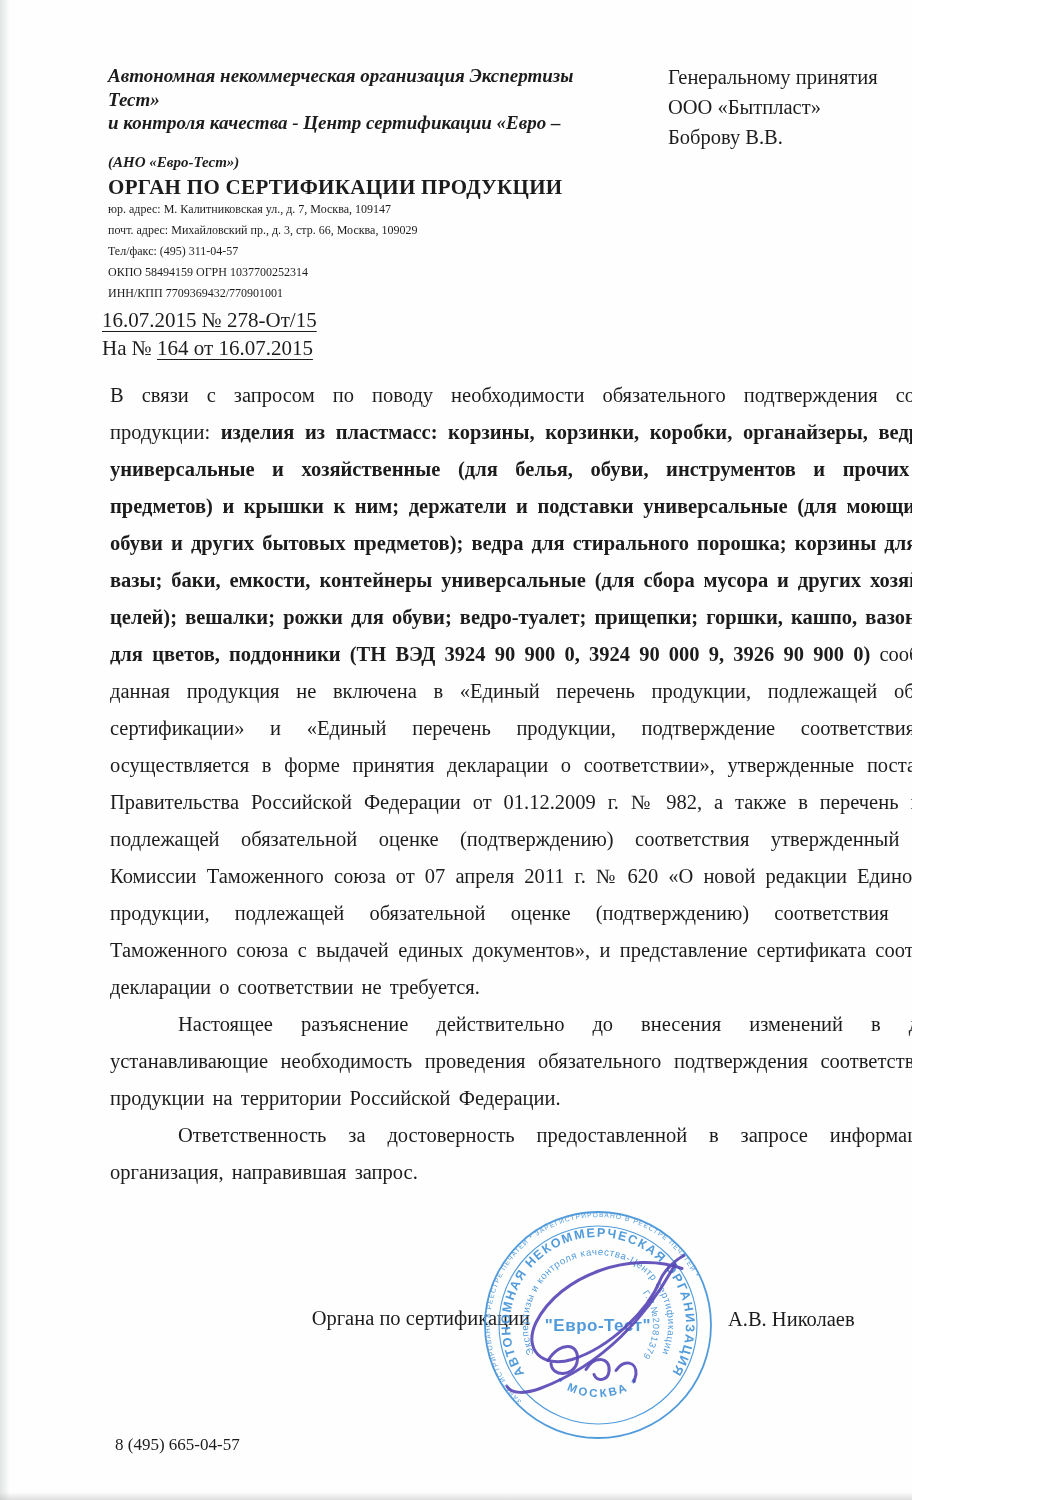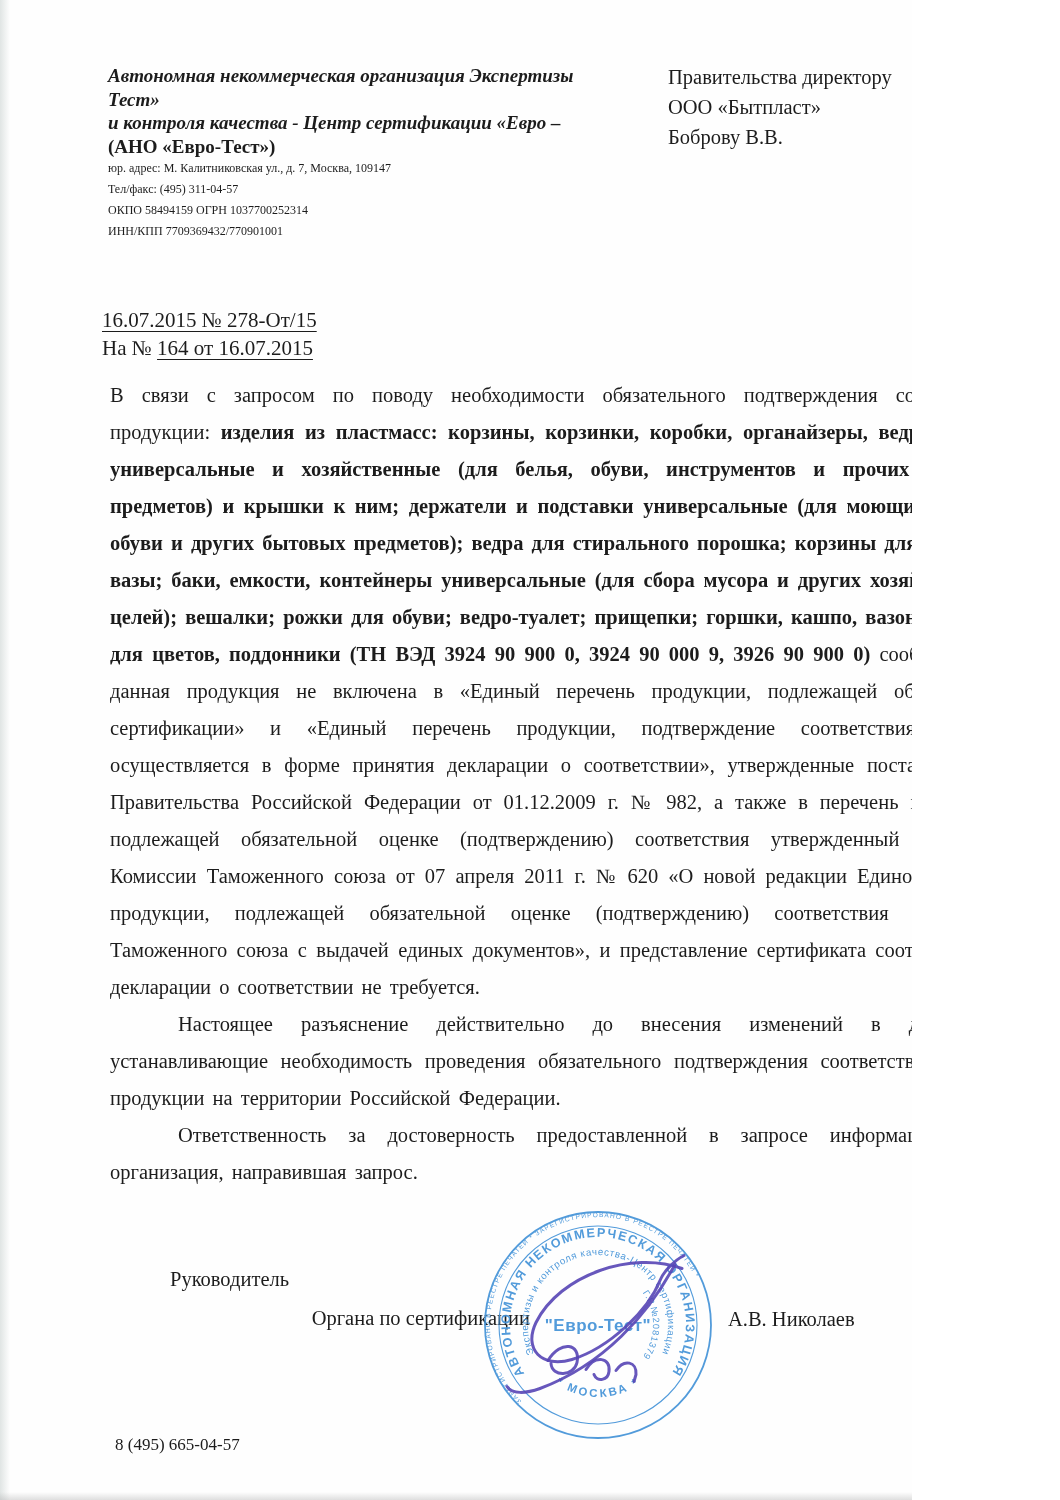--- a/index.html
+++ b/index.html
@@ -12,21 +12,21 @@
     font-family:"Liberation Serif","DejaVu Serif",serif;
   }
   .edge-left{position:absolute;left:0;top:0;width:10px;height:100%;
     background:linear-gradient(to right,rgba(188,198,196,0.45),rgba(255,255,255,0));}
   .edge-bottom{position:absolute;left:0;bottom:0;width:100%;height:8px;
     background:linear-gradient(to top,rgba(175,175,175,0.4),rgba(255,255,255,0));}
 
   
   .letterhead{position:absolute;left:108px;top:64px;width:560px;}
   .org-name{font-weight:bold;font-style:italic;font-size:19px;line-height:23.5px;}
-  .org-abbr{font-weight:bold;font-size:19px;line-height:23.5px;}
+  .org-abbr{font-weight:bold;font-style:italic;font-size:15px;line-height:23.5px;margin-top:16px;}
   .org-title{font-weight:bold;font-size:21px;line-height:24px;margin-top:1px;letter-spacing:0.3px;}
   .addr{font-size:12px;line-height:21px;}
   .addr:first-of-type{margin-top:2px;}
 
   
   .recipient{position:absolute;left:668px;top:62px;width:330px;font-size:20.5px;line-height:30px;}
 
   
   .refs{position:absolute;left:102px;top:306px;width:420px;font-size:21px;line-height:28px;}
   .u{text-decoration:underline;text-decoration-thickness:1.4px;text-underline-offset:4px;}
@@ -68,44 +68,45 @@
 <div class="page">
 
   <div class="edge-left"></div>
   <div class="edge-bottom"></div>
 
   <div class="letterhead">
     <div class="org-name">Автономная некоммерческая организация Экспертизы</div>
     <div class="org-name">Тест»</div>
     <div class="org-name">и контроля качества  - Центр сертификации «Евро –</div>
     <div class="org-abbr">(АНО «Евро-Тест»)</div>
+    <div class="org-title">ОРГАН ПО СЕРТИФИКАЦИИ ПРОДУКЦИИ</div>
     <div class="addr">юр. адрес: М. Калитниковская ул., д. 7, Москва, 109147</div>
+    <div class="addr">почт. адрес: Михайловский пр., д. 3, стр. 66, Москва, 109029</div>
     <div class="addr">Тел/факс: (495) 311-04-57</div>
     <div class="addr">ОКПО 58494159 ОГРН 1037700252314</div>
     <div class="addr">ИНН/КПП 7709369432/770901001</div>
   </div>
 
   <div class="recipient">
-    <div>Правительства директору</div>
+    <div>Генеральному принятия</div>
     <div>ООО «Бытпласт»</div>
     <div>Боброву В.В.</div>
   </div>
 
   <div class="refs">
     <div><span class="u">16.07.2015 № 278-От/15</span></div>
     <div><span>На № </span><span class="u">164 от 16.07.2015</span></div>
   </div>
 
   <div class="bodytext">
     <p><span>В связи с запросом по поводу необходимости обязательного подтверждения соответствия продукции: </span><b>изделия из пластмасс: корзины, корзинки, коробки, органайзеры, ведра, ящики универсальные и хозяйственные (для белья, обуви, инструментов и прочих бытовых предметов) и крышки к ним; держатели и подставки универсальные (для моющих средств, обуви и других бытовых предметов); ведра для стирального порошка; корзины для покупок; вазы; баки, емкости, контейнеры универсальные (для сбора мусора и других хозяйственных целей); вешалки; рожки для обуви; ведро-туалет; прищепки; горшки, кашпо, вазоны, ящики для цветов, поддонники (ТН ВЭД 3924 90 900 0, 3924 90 000 9, 3926 90 900 0)</b><span> сообщаем, что данная продукция не включена в «Единый перечень продукции, подлежащей обязательной сертификации» и «Единый перечень продукции, подтверждение соответствия которой осуществляется в форме принятия декларации о соответствии», утвержденные постановлением Правительства Российской Федерации от 01.12.2009 г. № 982, а также в перечень продукции, подлежащей обязательной оценке (подтверждению) соответствия утвержденный Решением Комиссии Таможенного союза от 07 апреля 2011 г. № 620 «О новой редакции Единого перечня продукции, подлежащей обязательной оценке (подтверждению) соответствия в рамках Таможенного союза с выдачей единых документов», и представление сертификата соответствия и декларации о соответствии не требуется.</span></p>
     <p class="indent">Настоящее разъяснение действительно до внесения изменений в документы, устанавливающие необходимость проведения обязательного подтверждения соответствия данной продукции на территории Российской Федерации.</p>
     <p class="indent">Ответственность за достоверность предоставленной в запросе информации несет организация, направившая запрос.</p>
   </div>
 
-  <div class="sig-label sig-l1">Руководитель</div>
   <div class="sig-label sig-l2">Органа по сертификации</div>
   <div class="sig-name">А.В. Николаев</div>
 
   <svg class="stamp" viewBox="0 0 240 240">
     <defs>
       <path id="tinyRing" d="M 43.6,196.4 A 108,108 0 1 1 196.4,196.4 A 108,108 0 0 1 43.6,196.4"></path>
       <path id="mainRing" d="M 57.8,182.2 A 88,88 0 1 1 182.2,182.2"></path>
       <path id="innerRing" d="M 59.4,155 A 70,70 0 1 1 180.6,155"></path>
       <path id="sideArc" d="M 151.5,74.9 A 55,55 0 0 1 151.5,165.1"></path>
       <path id="bottomArc" d="M 64.8,166.3 A 72,72 0 0 0 175.2,166.3"></path>

